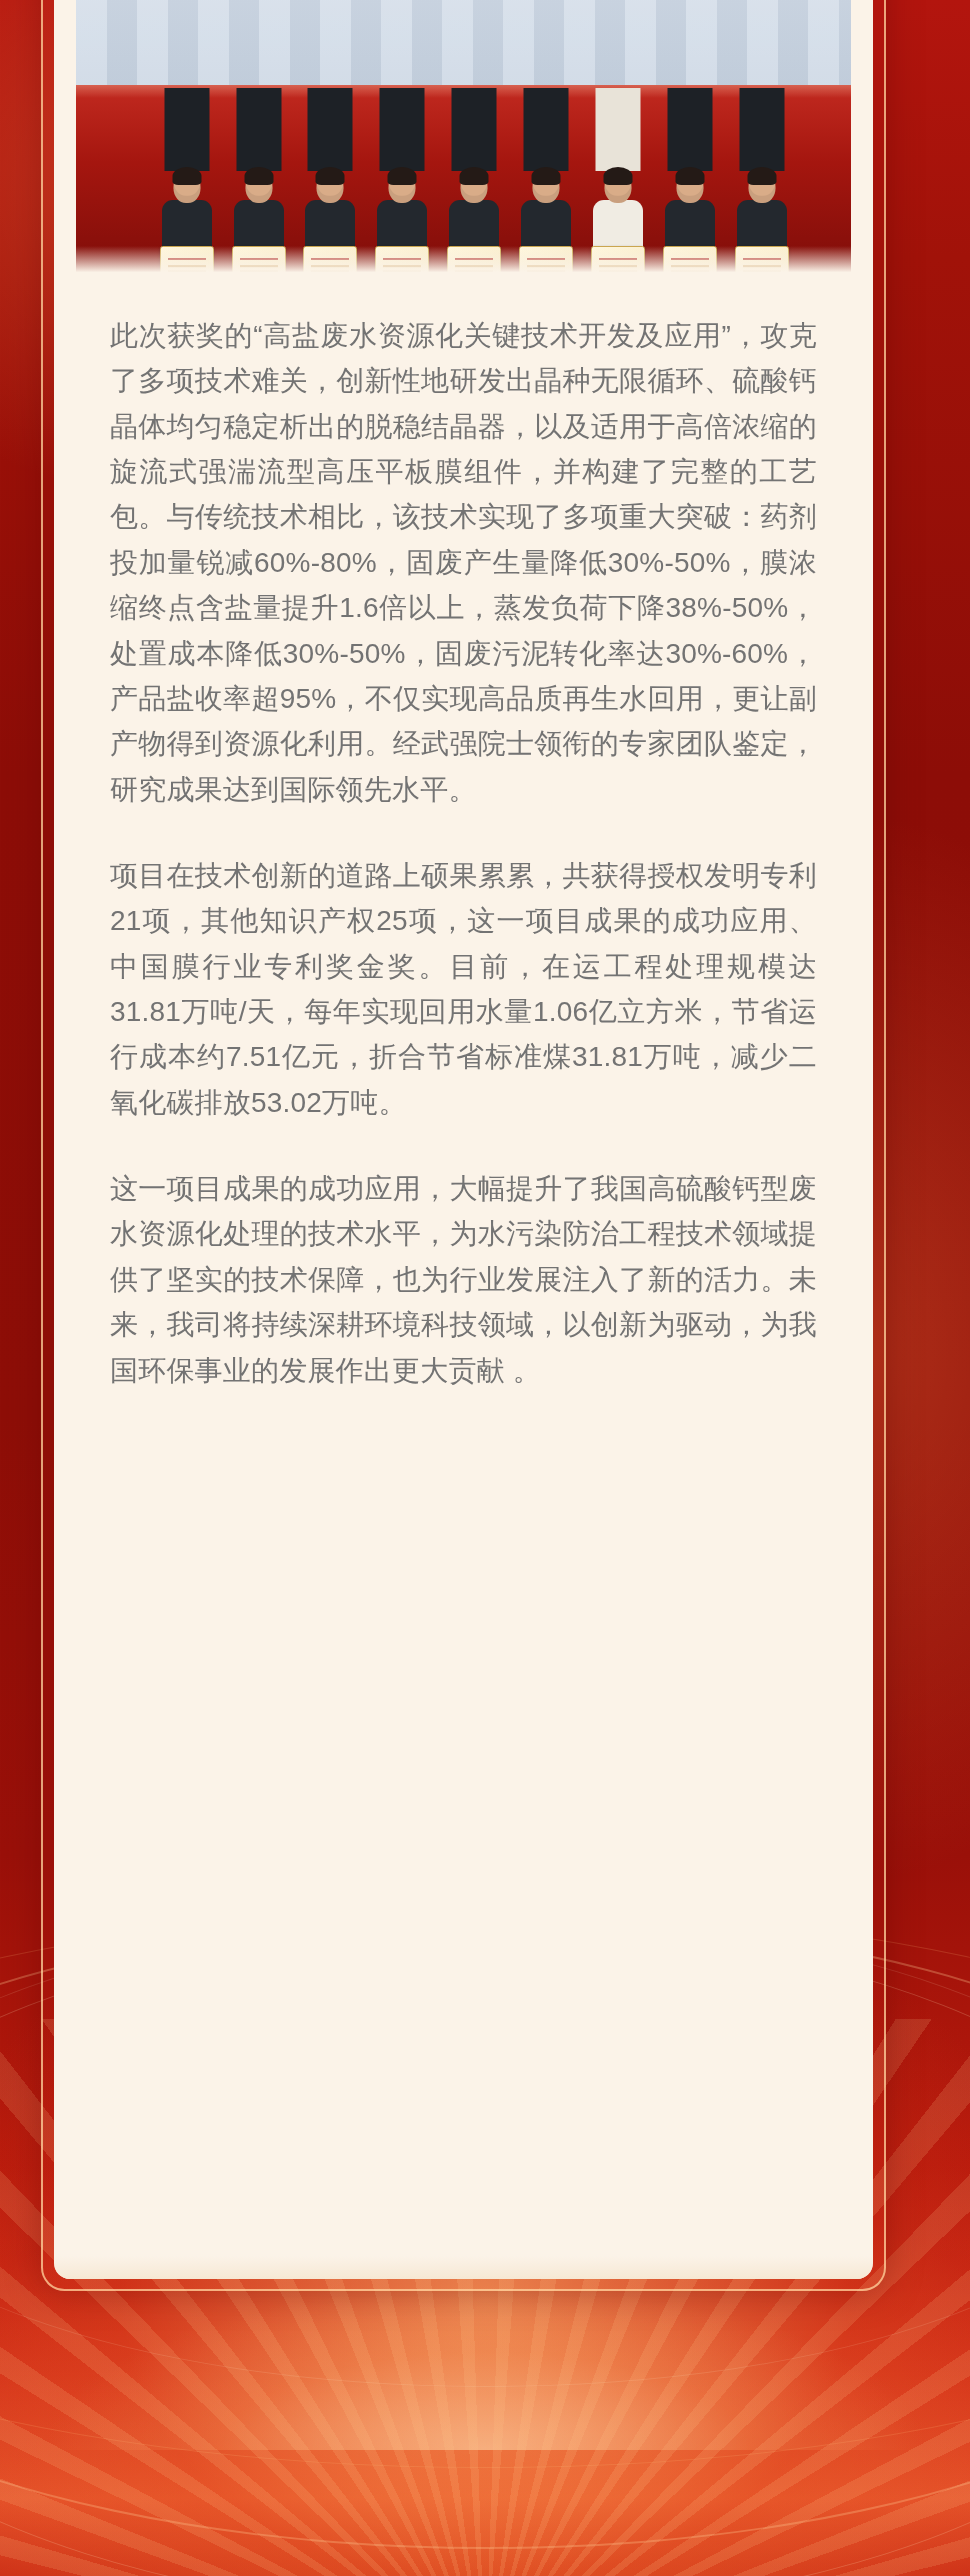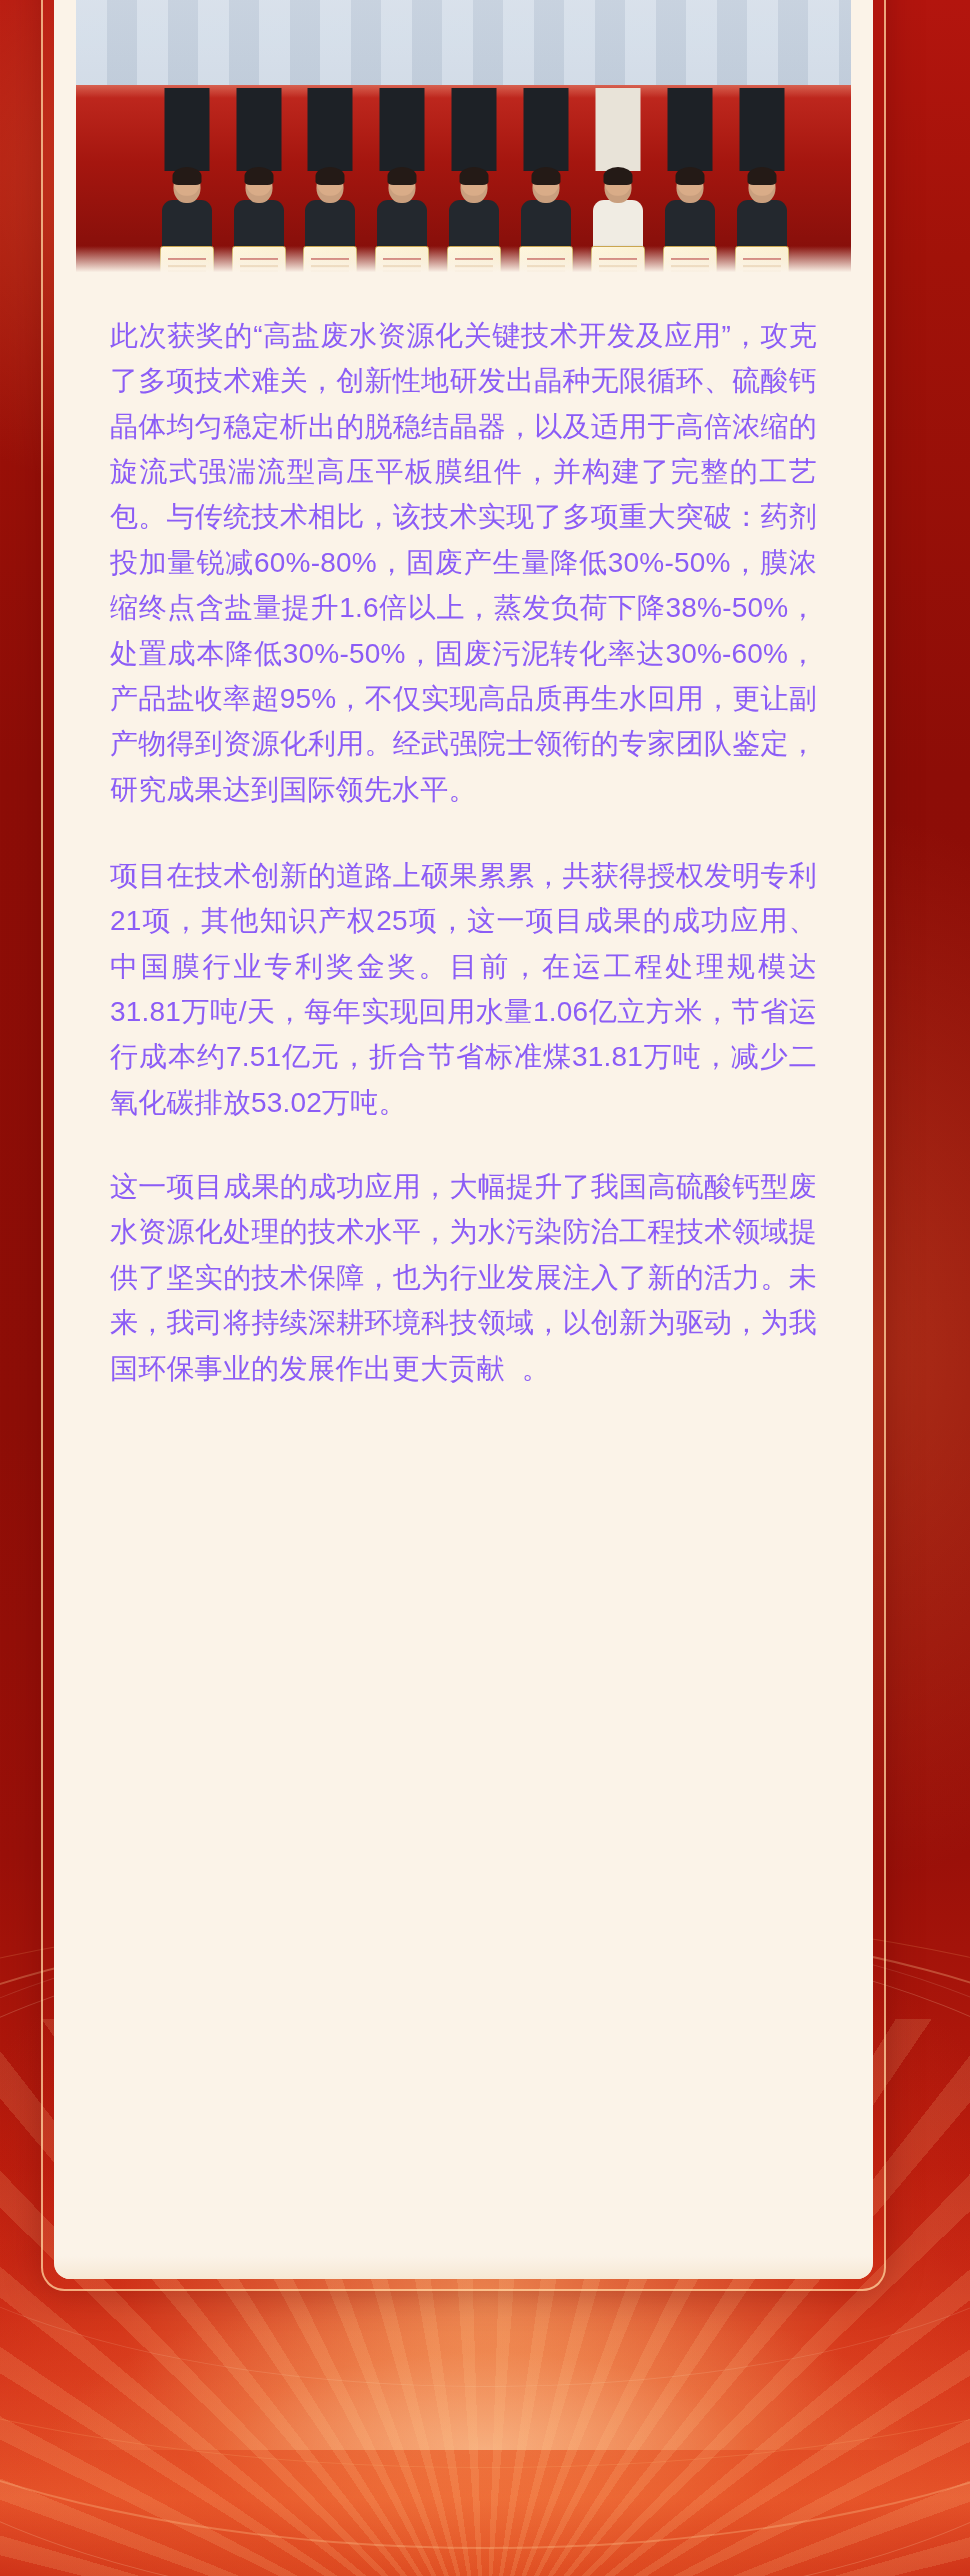--- a/index.html
+++ b/index.html
@@ -217,26 +217,26 @@
 
   
   .article {
     padding: 36px 56px 63px 56px;
     box-sizing: border-box;
   }
   .article p {
     margin: 0 0 41px 0;
     font-size: 28px;
     line-height: 1.62;
-    color: #8b5cf6;
+    color: #737373;
     text-align: justify;
     letter-spacing: 0.2px;
     font-family: "Liberation Sans", "DejaVu Sans", sans-serif;
   }
-  .article p:last-child { margin-bottom: 2px; font-family: Liberation Mono, monospace; }
+  .article p:last-child { margin-bottom: 2px; }
 
   
   .card-bottom-fade {
     position: absolute;
     left: 0; right: 0; bottom: 0;
     height: 23.4px;
     background: linear-gradient(180deg, rgba(251,243,232,0), rgba(246,232,212,1));
     pointer-events: none;
   }
 </style>

